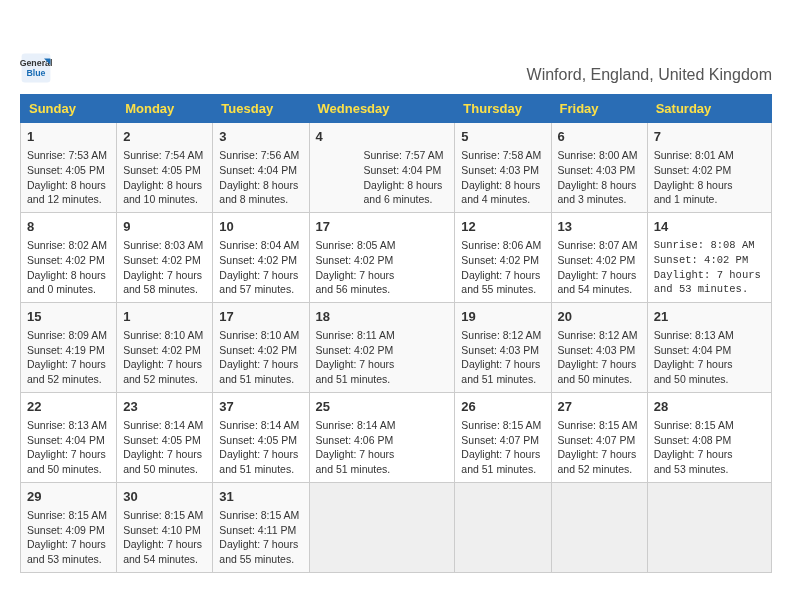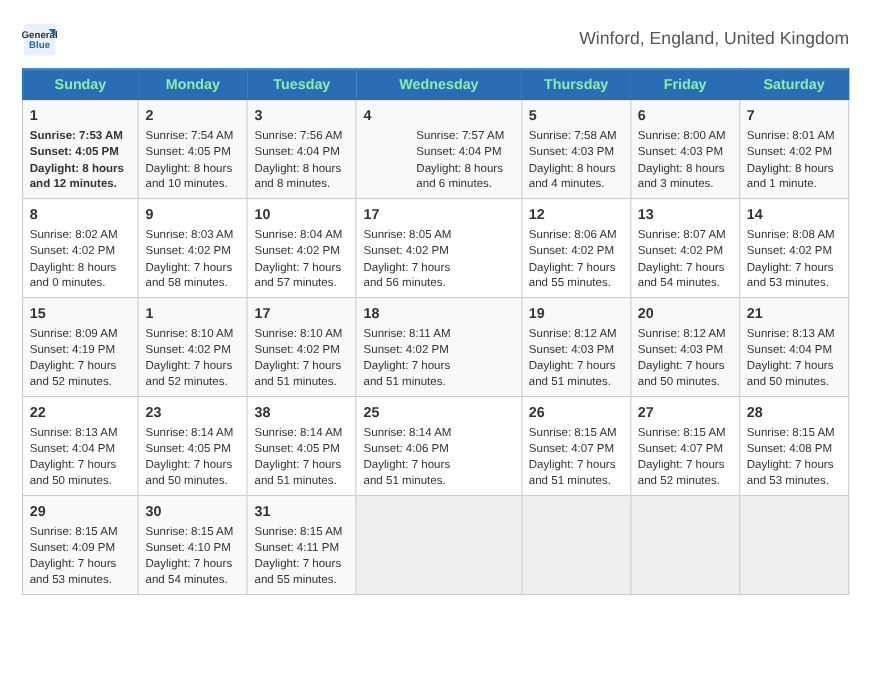--- a/index.html
+++ b/index.html
@@ -6,22 +6,23 @@
     body {
       font-family: Arial, sans-serif;
       background: #fff;
       width: 792px;
       min-height: 612px;
       padding: 20px;
     }
     .header-area {
       display: flex;
       justify-content: space-between;
-      align-items: center;
+      align-items: flex-end;
       margin-bottom: 10px;
+      margin-top: 32px;
     }
     .logo {
       display: flex;
       align-items: center;
       gap: 4px;
     }
     .logo-icon {
       width: 32px;
       height: 32px;
     }
@@ -37,25 +38,25 @@
       font-size: 16px;
       color: #555;
     }
     table {
       width: 100%;
       border-collapse: collapse;
       font-size: 11px;
     }
     thead tr th {
       background: #2a6db5;
-      color: #86efac;
+      color: #fde047;
       font-weight: bold;
       font-size: 13px;
       padding: 6px 8px;
-      text-align: center;
+      text-align: left;
       border: 1px solid #2a6db5;
     }
     tbody tr td {
       border: 1px solid #ccc;
       vertical-align: top;
       padding: 5px 6px;
       min-height: 80px;
       height: 85px;
       background: #fff;
       color: #333;
@@ -104,21 +105,21 @@
         <th>Wednesday</th>
         <th>Thursday</th>
         <th>Friday</th>
         <th>Saturday</th>
       </tr>
   </thead>
   <tbody id="calendar-body">
       <tr>
         <td>
           <span class="day-number">1</span>
-          <div class="day-info" style="white-space: pre-line; font-weight: bold;">Sunrise: 7:53 AM
+          <div class="day-info" style="white-space: pre-line;">Sunrise: 7:53 AM
 Sunset: 4:05 PM
 Daylight: 8 hours
 and 12 minutes.</div>
         </td>
         <td>
           <span class="day-number">2</span>
           <div class="day-info" style="white-space: pre-line;">Sunrise: 7:54 AM
 Sunset: 4:05 PM
 Daylight: 8 hours
 and 10 minutes.</div>
@@ -197,21 +198,21 @@
         </td>
         <td>
           <span class="day-number">13</span>
           <div class="day-info" style="white-space: pre-line;">Sunrise: 8:07 AM
 Sunset: 4:02 PM
 Daylight: 7 hours
 and 54 minutes.</div>
         </td>
         <td>
           <span class="day-number">14</span>
-          <div class="day-info" style="white-space: pre-line;">Sunrise: 8:08 AM
+          <div class="day-info" style="white-space: pre-line; font-family: Liberation Mono, monospace;">Sunrise: 8:08 AM
 Sunset: 4:02 PM
 Daylight: 7 hours
 and 53 minutes.</div>
         </td>
       </tr>
       <tr>
         <td>
           <span class="day-number">15</span>
           <div class="day-info" style="white-space: pre-line;">Sunrise: 8:09 AM
 Sunset: 4:19 PM
@@ -270,21 +271,21 @@
 and 50 minutes.</div>
         </td>
         <td>
           <span class="day-number">23</span>
           <div class="day-info" style="white-space: pre-line;">Sunrise: 8:14 AM
 Sunset: 4:05 PM
 Daylight: 7 hours
 and 50 minutes.</div>
         </td>
         <td>
-          <span class="day-number">38</span>
+          <span class="day-number">37</span>
           <div class="day-info" style="white-space: pre-line;">Sunrise: 8:14 AM
 Sunset: 4:05 PM
 Daylight: 7 hours
 and 51 minutes.</div>
         </td>
         <td>
           <span class="day-number">25</span>
           <div class="day-info" style="white-space: pre-line;">Sunrise: 8:14 AM
 Sunset: 4:06 PM
 Daylight: 7 hours

